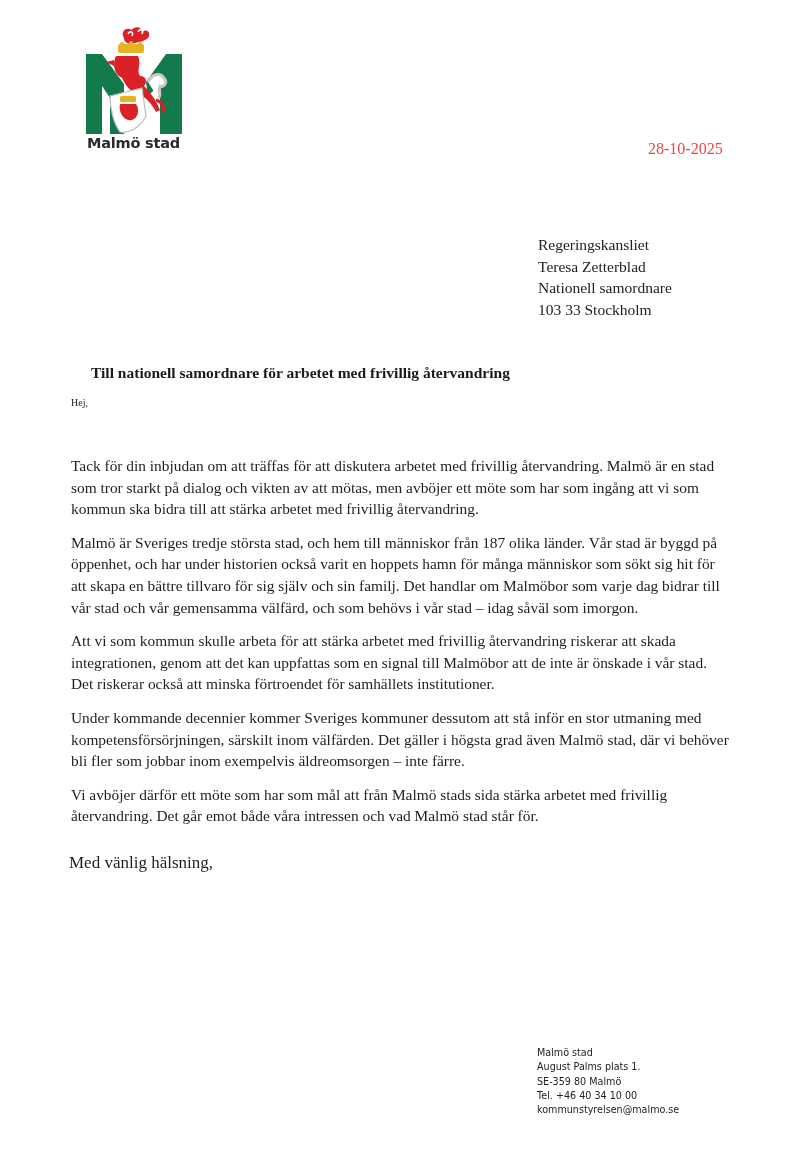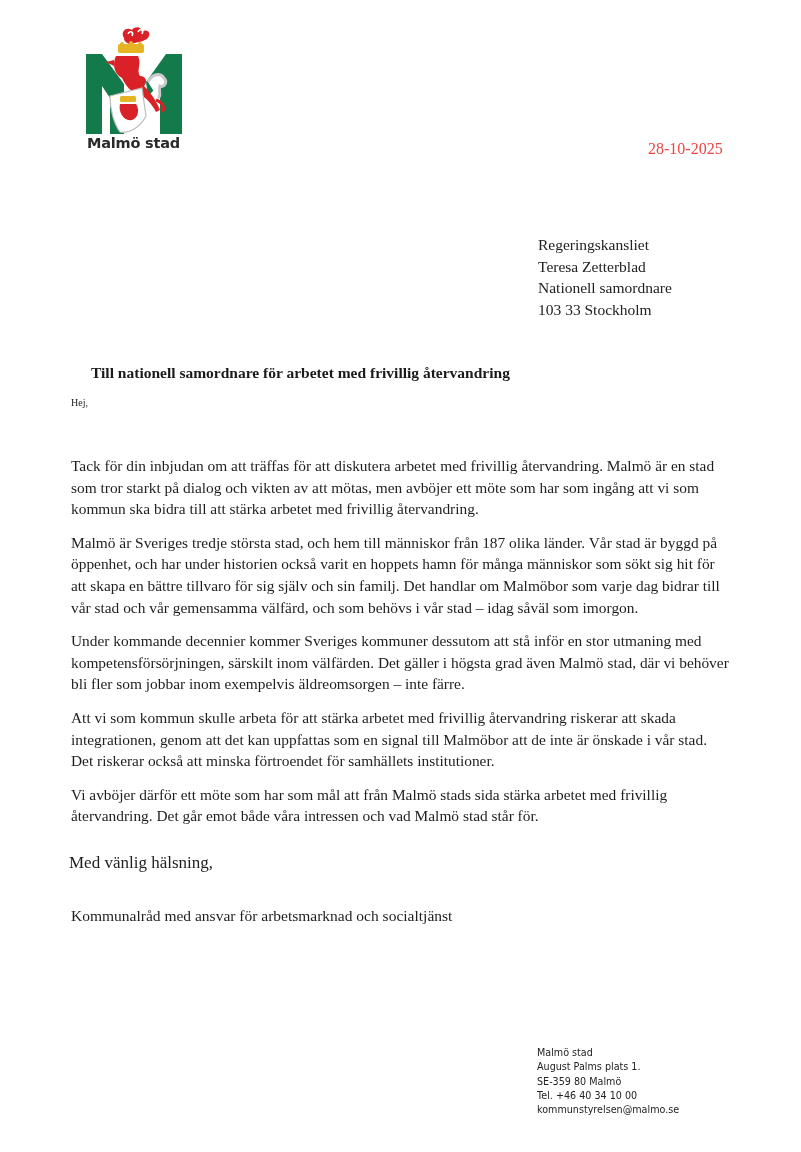--- a/index.html
+++ b/index.html
@@ -62,28 +62,27 @@
   <div>Nationell samordnare</div>
   <div>103 33 Stockholm</div>
 </div>
 
 <div id="subject" class="serif">Till nationell samordnare för arbetet med frivillig återvandring</div>
 <div id="greeting" class="serif">Hej,</div>
 
 <div id="body-text" class="serif">
   <p>Tack för din inbjudan om att träffas för att diskutera arbetet med frivillig återvandring. Malmö är en stad som tror starkt på dialog och vikten av att mötas, men avböjer ett möte som har som ingång att vi som kommun ska bidra till att stärka arbetet med frivillig återvandring.</p>
   <p>Malmö är Sveriges tredje största stad, och hem till människor från 187 olika länder. Vår stad är byggd på öppenhet, och har under historien också varit en hoppets hamn för många människor som sökt sig hit för att skapa en bättre tillvaro för sig själv och sin familj. Det handlar om Malmöbor som varje dag bidrar till vår stad och vår gemensamma välfärd, och som behövs i vår stad – idag såväl som imorgon.</p>
+  <p>Att vi som kommun skulle arbeta för att stärka arbetet med frivillig återvandring riskerar att skada integrationen, genom att det kan uppfattas som en signal till Malmöbor att de inte är önskade i vår stad. Det riskerar också att minska förtroendet för samhällets institutioner.</p>
   <p>Under kommande decennier kommer Sveriges kommuner dessutom att stå inför en stor utmaning med kompetensförsörjningen, särskilt inom välfärden. Det gäller i högsta grad även Malmö stad, där vi behöver bli fler som jobbar inom exempelvis äldreomsorgen – inte färre.</p>
-  <p>Att vi som kommun skulle arbeta för att stärka arbetet med frivillig återvandring riskerar att skada integrationen, genom att det kan uppfattas som en signal till Malmöbor att de inte är önskade i vår stad. Det riskerar också att minska förtroendet för samhällets institutioner.</p>
   <p>Vi avböjer därför ett möte som har som mål att från Malmö stads sida stärka arbetet med frivillig återvandring. Det går emot både våra intressen och vad Malmö stad står för.</p>
 </div>
 
 <div id="closing" class="serif">Med vänlig hälsning,</div>
 <div id="signature" class="serif">
-  <div>Kommunalråd med ansvar för arbetsmarknad och socialtjänst</div>
 </div>
 
 <div id="footer" class="sans">
   <div>Malmö stad</div>
   <div>August Palms plats 1.</div>
   <div>SE-359 80 Malmö</div>
   <div>Tel. +46 40 34 10 00</div>
   <div>kommunstyrelsen@malmo.se</div>
 </div>
 

